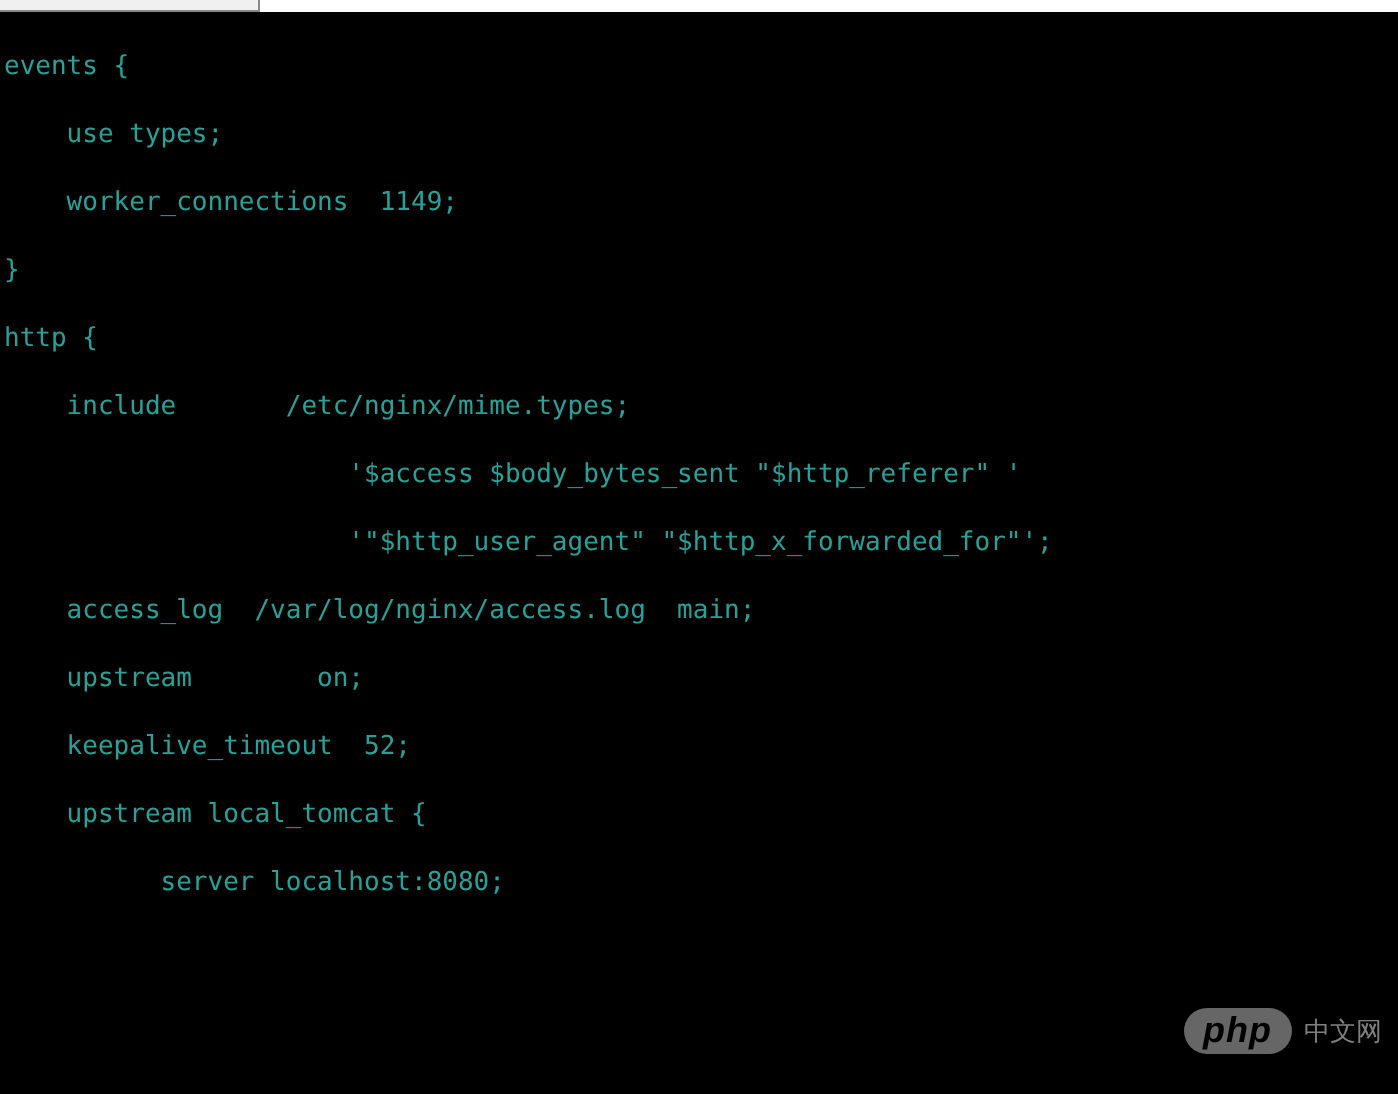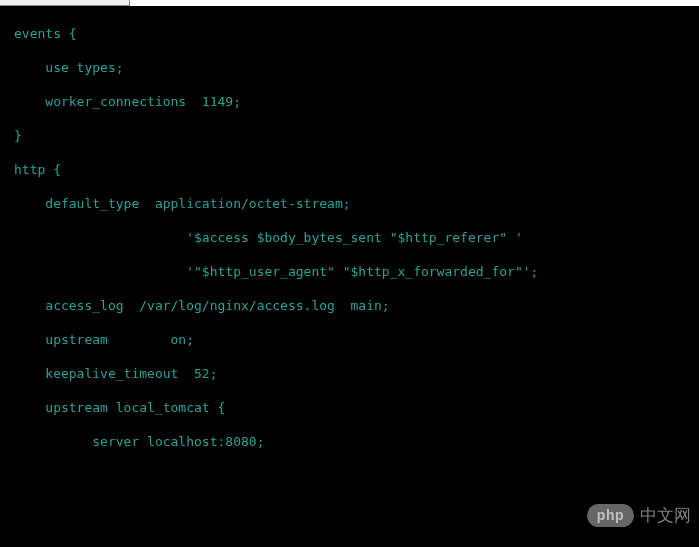--- a/index.html
+++ b/index.html
@@ -33,63 +33,64 @@
     height: 6px;
     background: #fff;
   }
   .terminal {
     position: absolute;
     top: 6px;
     left: 0;
     right: 0;
     bottom: 0;
     background: #000;
-    padding: 2px 14px;
+    padding: 2px 2px;
     white-space: pre;
     color: #2aa198;
   }
   .line { display: block; min-height: 17px; }
   .watermark {
     position: absolute;
     right: 8px;
     bottom: 20px;
     display: flex;
     align-items: center;
     gap: 6px;
     opacity: 0.75;
   }
   .wm-pill {
     background: #888;
-    color: #ffffff;
+    color: #000000;
     font-family: Arial, sans-serif;
+    font-style: italic;
     font-weight: bold;
-    font-size: 14px;
+    font-size: 18px;
     padding: 3px 10px;
     border-radius: 12px;
     letter-spacing: 0.5px;
   }
   .wm-text {
     color: #aaa;
     font-family: "Microsoft YaHei", sans-serif;
-    font-size: 17px;
+    font-size: 13px;
   }
 </style>
 </head>
 <body>
 
 <div class="top-bar"></div>
 <div class="top-bar-right"></div>
 
 <div class="terminal">
 <span class="line">events {</span>
 <span class="line">    use types;</span>
 <span class="line">    worker_connections  1149;</span>
 <span class="line">}</span>
 <span class="line">http {</span>
-<span class="line">    default_type  application/octet-stream;</span>
+<span class="line">    include       /etc/nginx/mime.types;</span>
 <span class="line">                      '$access $body_bytes_sent "$http_referer" '</span>
 <span class="line">                      '"$http_user_agent" "$http_x_forwarded_for"';</span>
 <span class="line">    access_log  /var/log/nginx/access.log  main;</span>
 <span class="line">    upstream        on;</span>
 <span class="line">    keepalive_timeout  52;</span>
 <span class="line">    upstream local_tomcat {</span>
 <span class="line">          server localhost:8080;</span>
 
 
 

